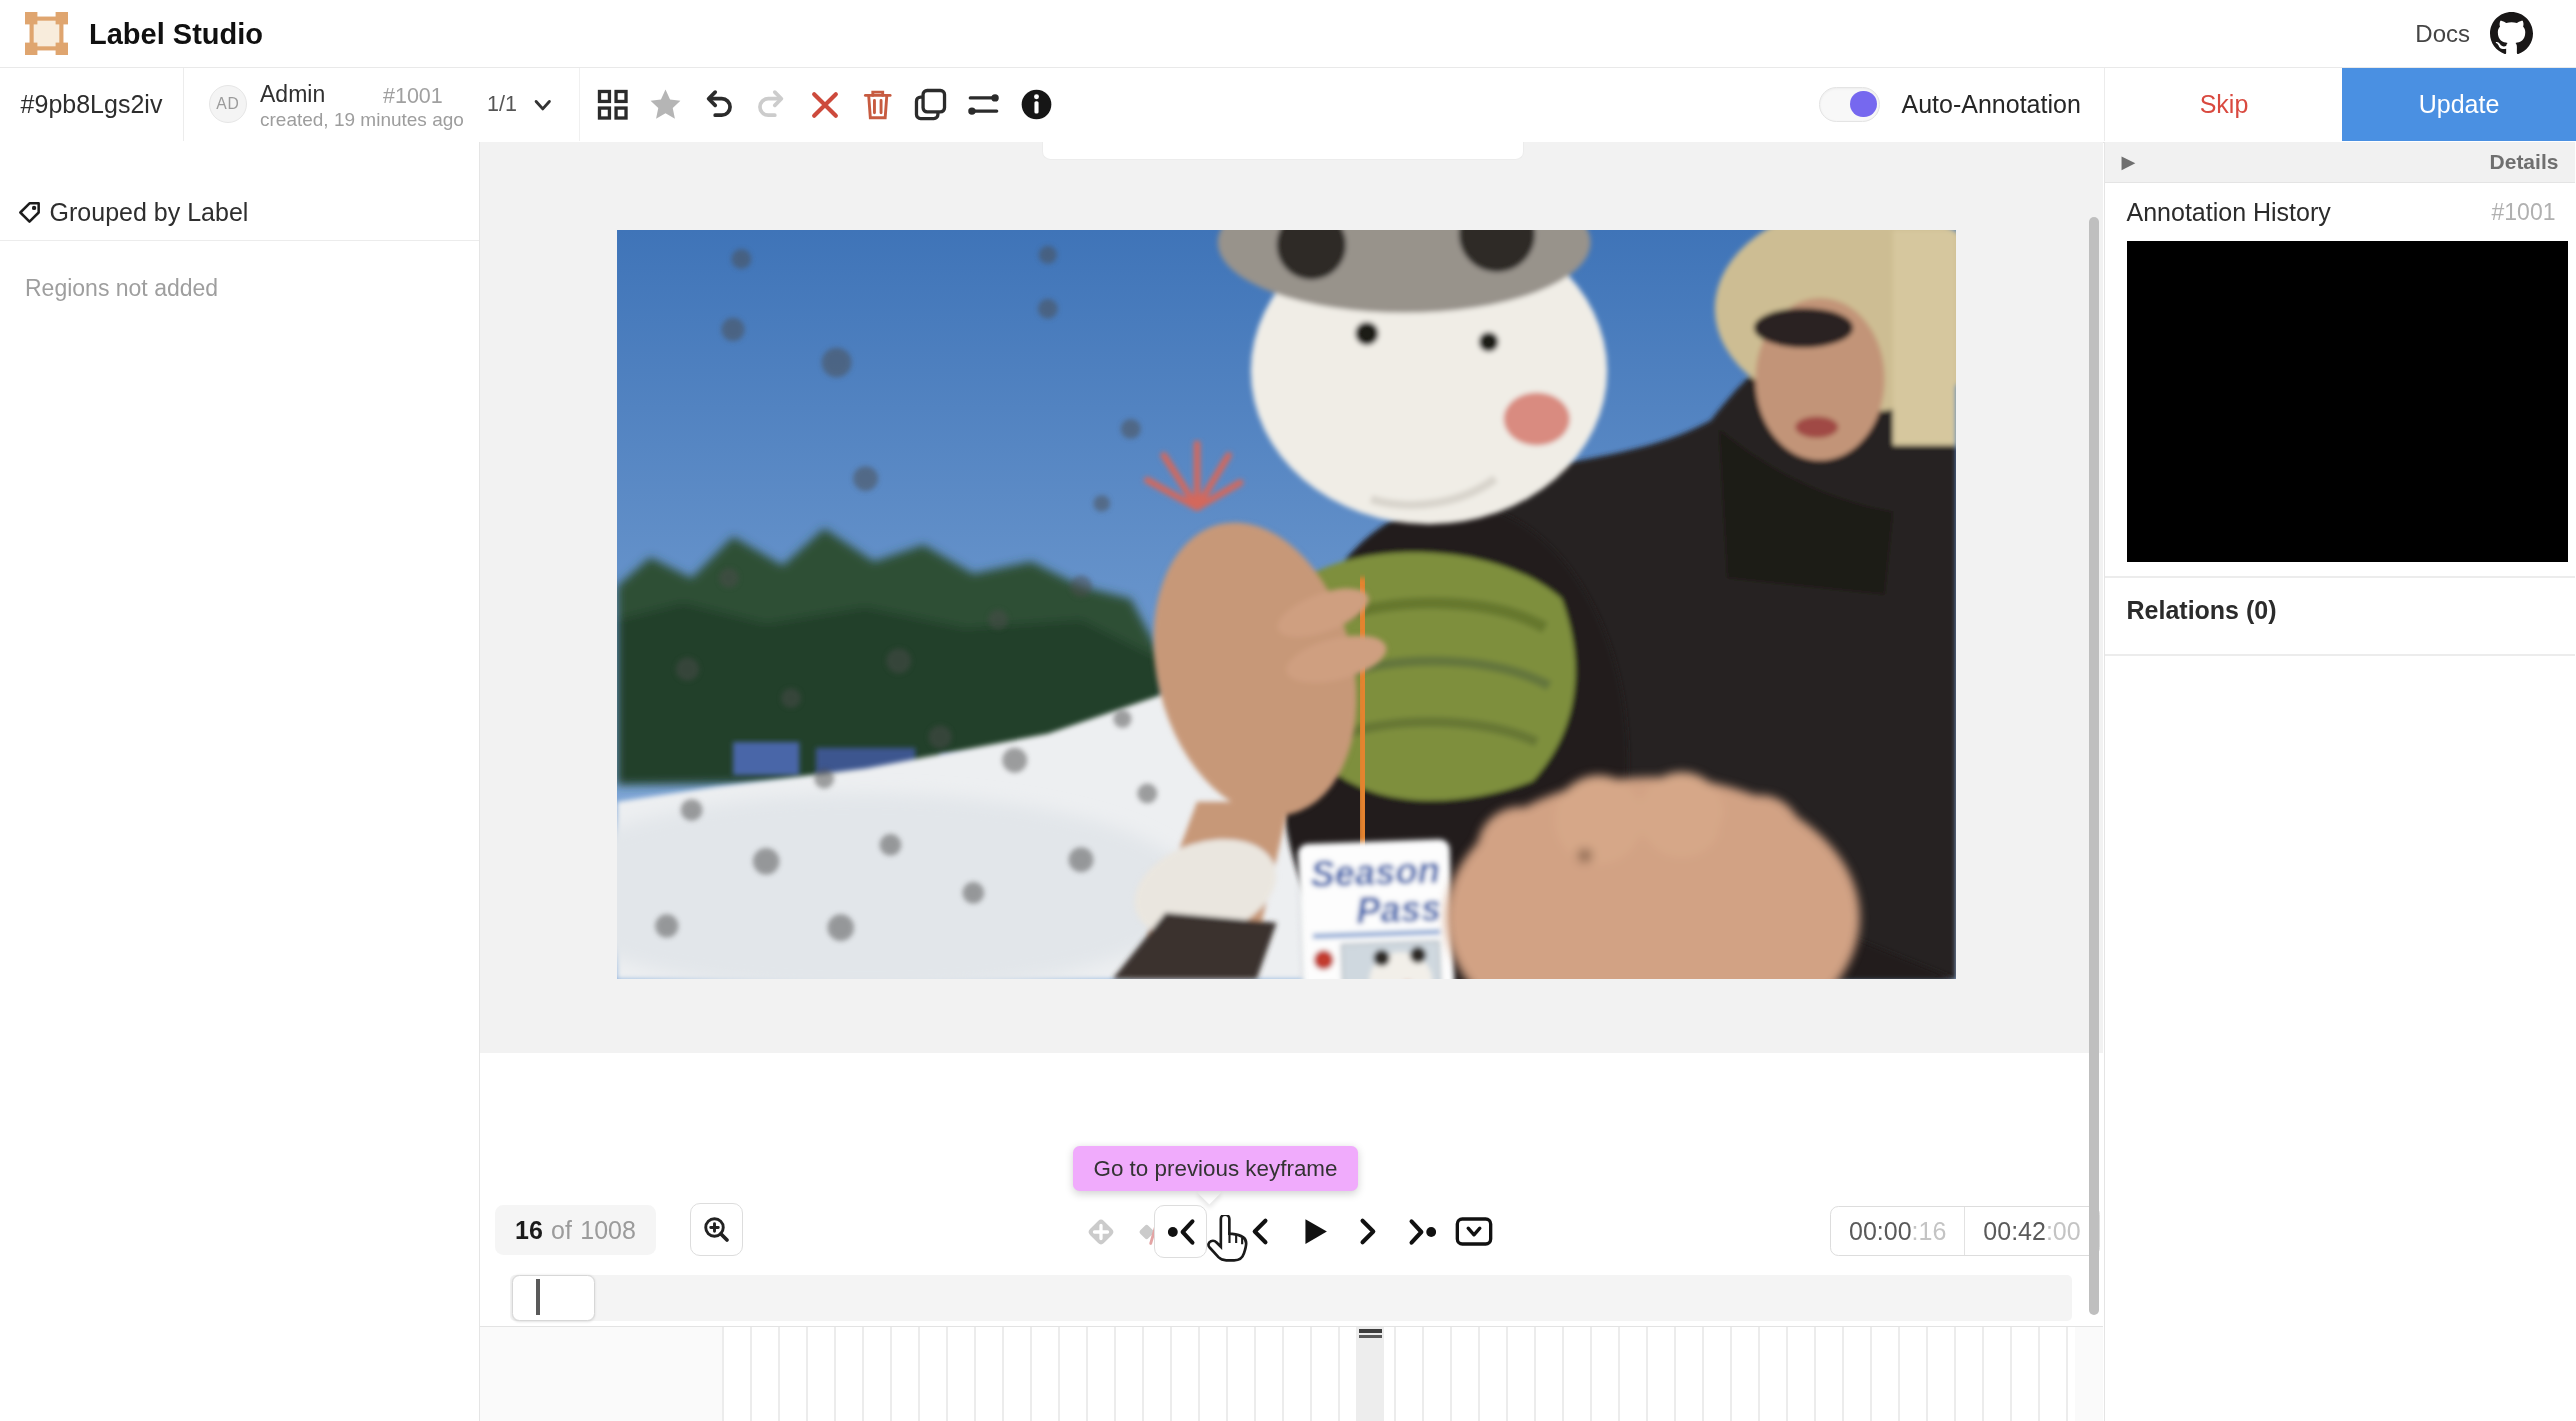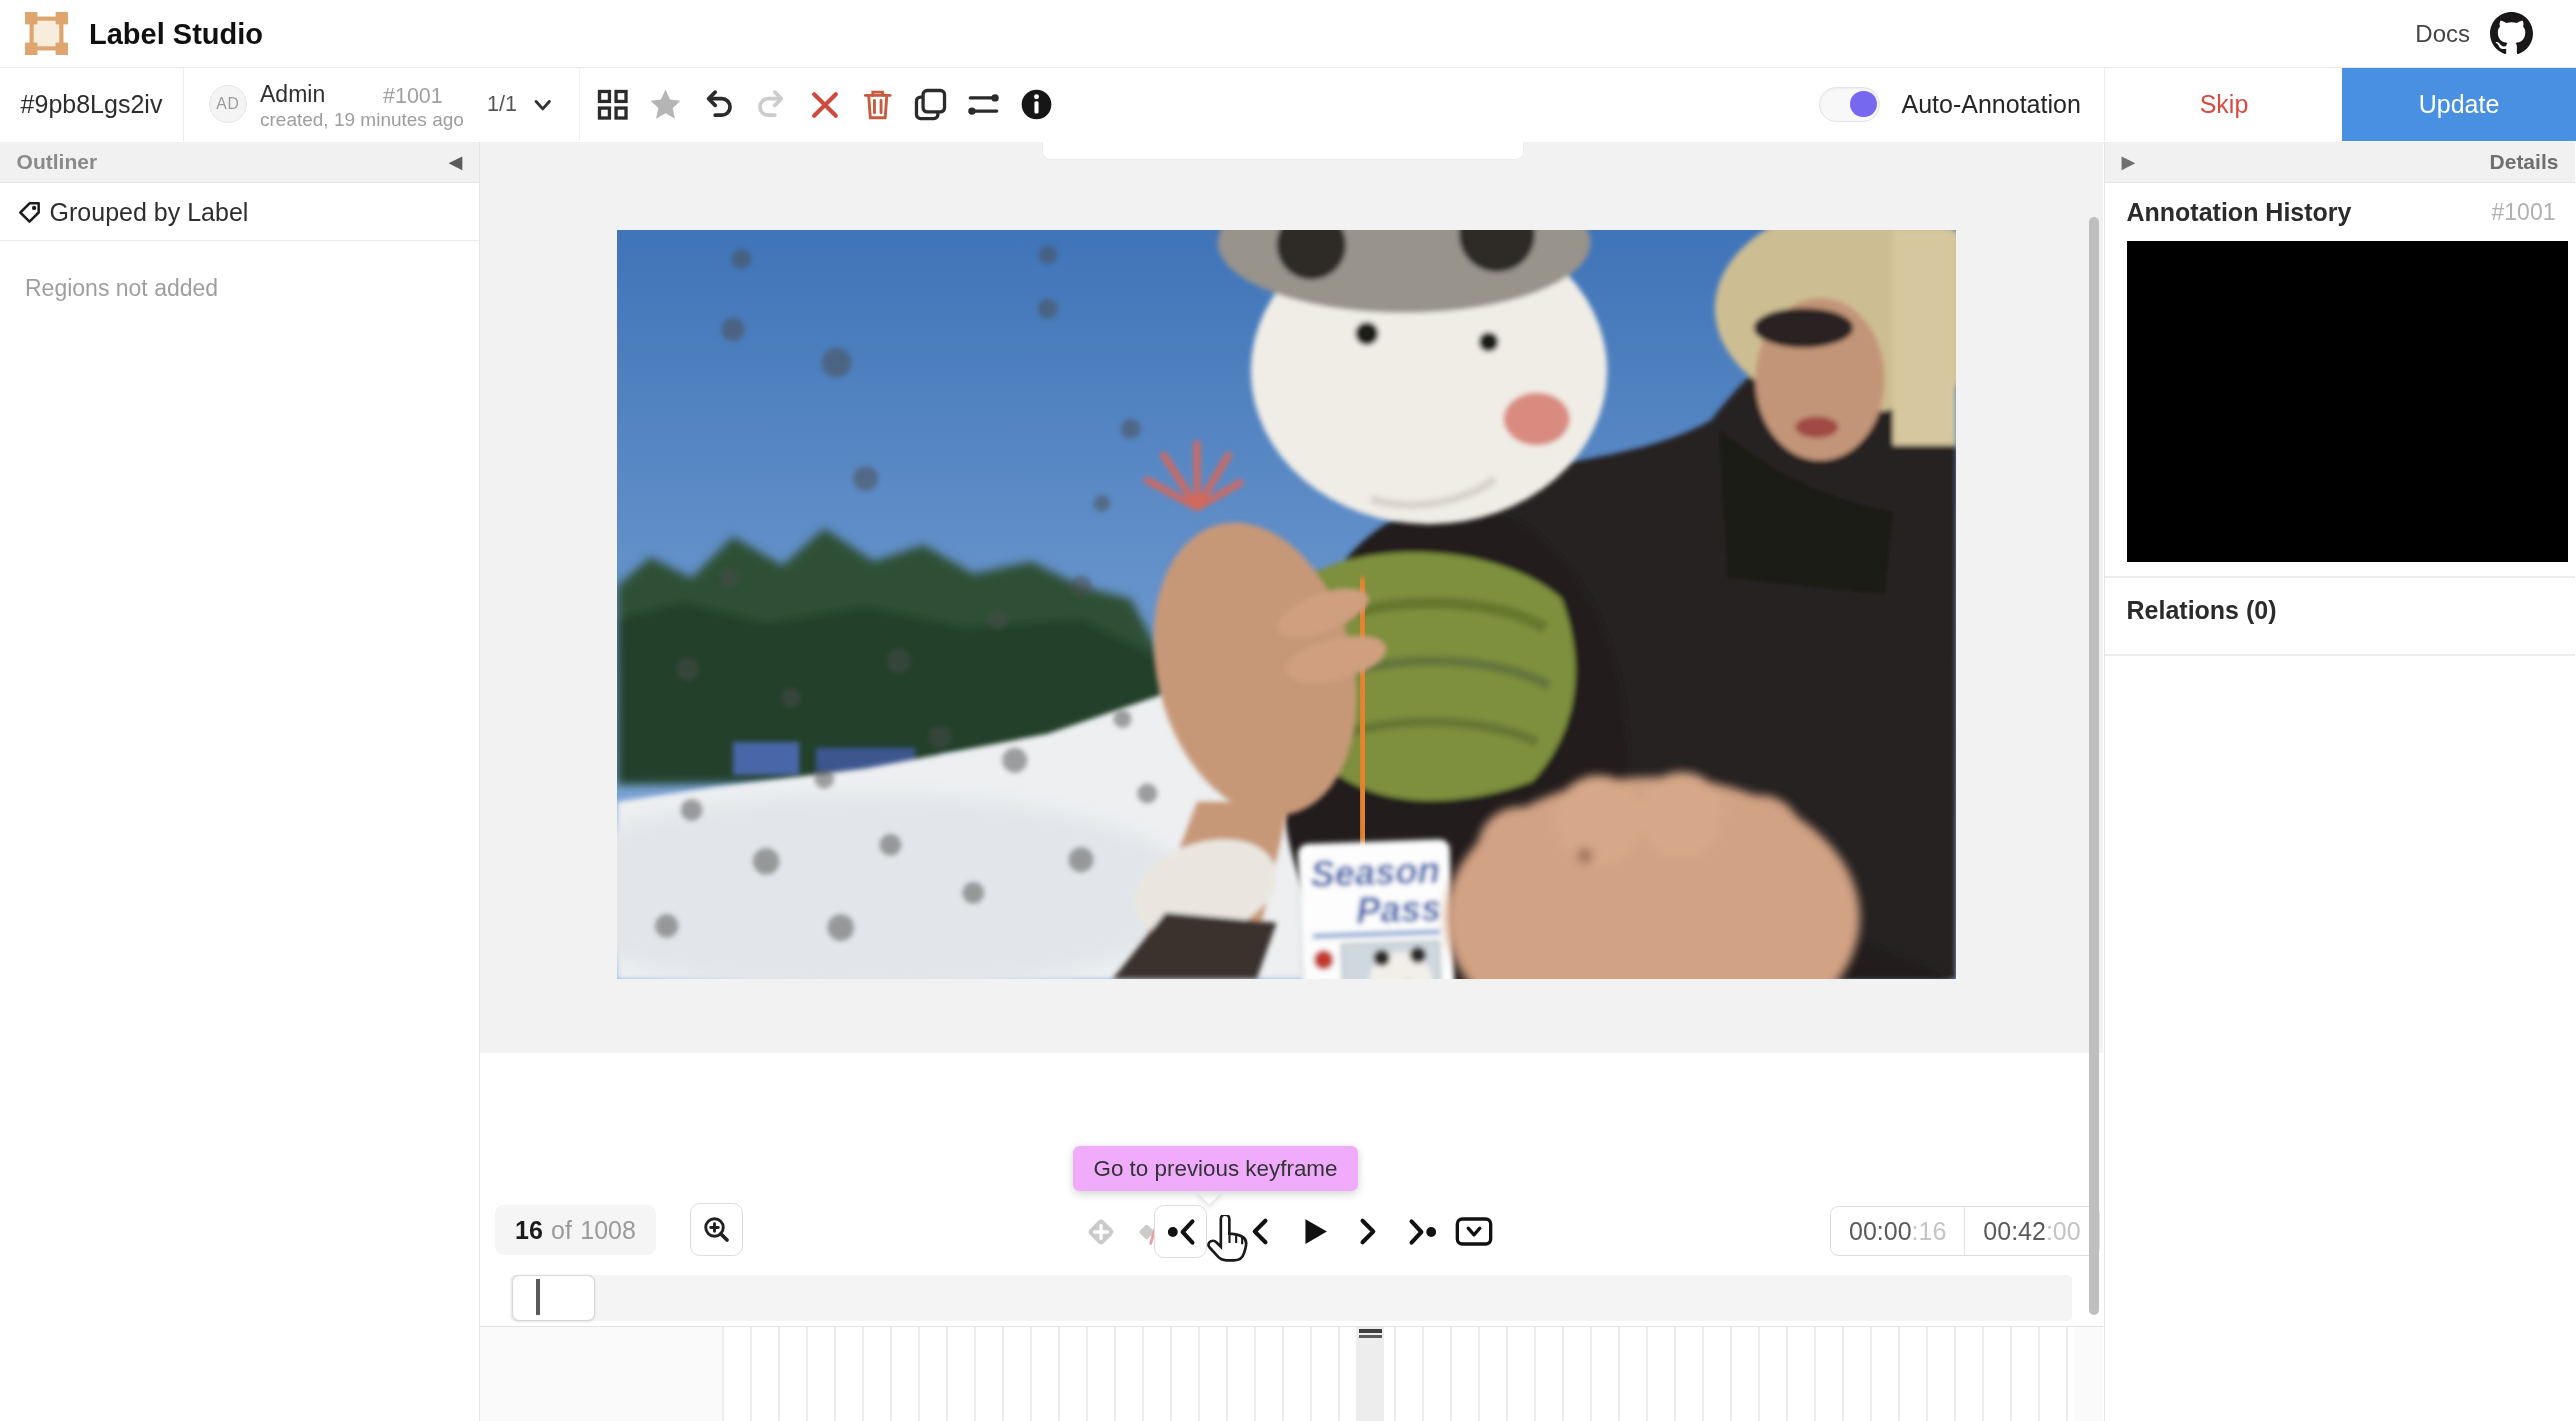--- a/index.html
+++ b/index.html
@@ -82,21 +82,21 @@
   #playhead-col .d2 { position:absolute; left:2.5px; top:8.3px; width:23px; height:2.5px; background:#5a5a5a; }
 
   #vscroll { left:1609px; top:75px; width:10px; height:1098px; background:#bfbfbf; border-radius:5px; cursor:grab; }
 
   
   #details { left:2104px; top:142px; width:472px; height:1279px; background:#fff; border-left:1.7px solid #e5e5e5; }
   #details-hdr { left:0; top:0; width:470px; height:41px; background:#f1f1f1; border-bottom:1.7px solid #e4e4e4; padding:0 16.6px; justify-content:space-between; }
   #details-hdr .c { font-size:18px; color:#6f6f6f; }
   #details-hdr .t { font-size:21px; font-weight:bold; color:#6f6f6f; }
   #hist-row { left:21.5px; top:56px; width:429px; justify-content:space-between; }
-  #hist-row .t { font-size:25px; font-weight:bold; color:#2b2b2b; }
+  #hist-row .t { font-size:25px; font-weight:normal; color:#2b2b2b; }
   #hist-row .id { font-size:23px; color:#b0b0b0; }
   #hist-black { left:21.5px; top:99px; width:441px; height:321px; background:#000; }
   #rel-div1 { left:0; top:434px; width:470px; height:1.7px; background:#ececec; }
   #rel-row { left:21.5px; top:454px; font-size:25px; font-weight:bold; color:#2b2b2b; }
   #rel-div2 { left:0; top:512px; width:470px; height:1.7px; background:#ececec; }
 
   #cursor { left:726px; top:162px; width:43px; height:48px; z-index:6; }
 </style>
 </head>
 <body>
@@ -203,24 +203,20 @@
         <div class="knob"></div>
       </div>
     <span class="lbl">Auto-Annotation</span>
   </div>
 
   <div id="skip-btn" class="abs flex">Skip</div>
   <div id="update-btn" class="abs flex">Update</div>
 </div>
 
 <div id="sidebar" class="abs">
-  <div id="outliner-hdr" class="abs flex">
-    <span class="t">Outliner</span>
-    <span class="c">◀</span>
-  </div>
   <div id="group-row" class="abs flex">
     <svg width="25" height="25" viewBox="0 0 30 30">
       <path d="M4 15 L15 4 H26 V15 L15 26 Z" fill="none" stroke="#1c1c1c" stroke-width="3" stroke-linejoin="round"></path>
       <circle cx="20.5" cy="9.5" r="2.6" fill="#1c1c1c"></circle>
       </svg>
     <span class="lbl">Grouped by Label</span>
   </div>
   <div id="regions-empty" class="abs">Regions not added</div>
 </div>
 

